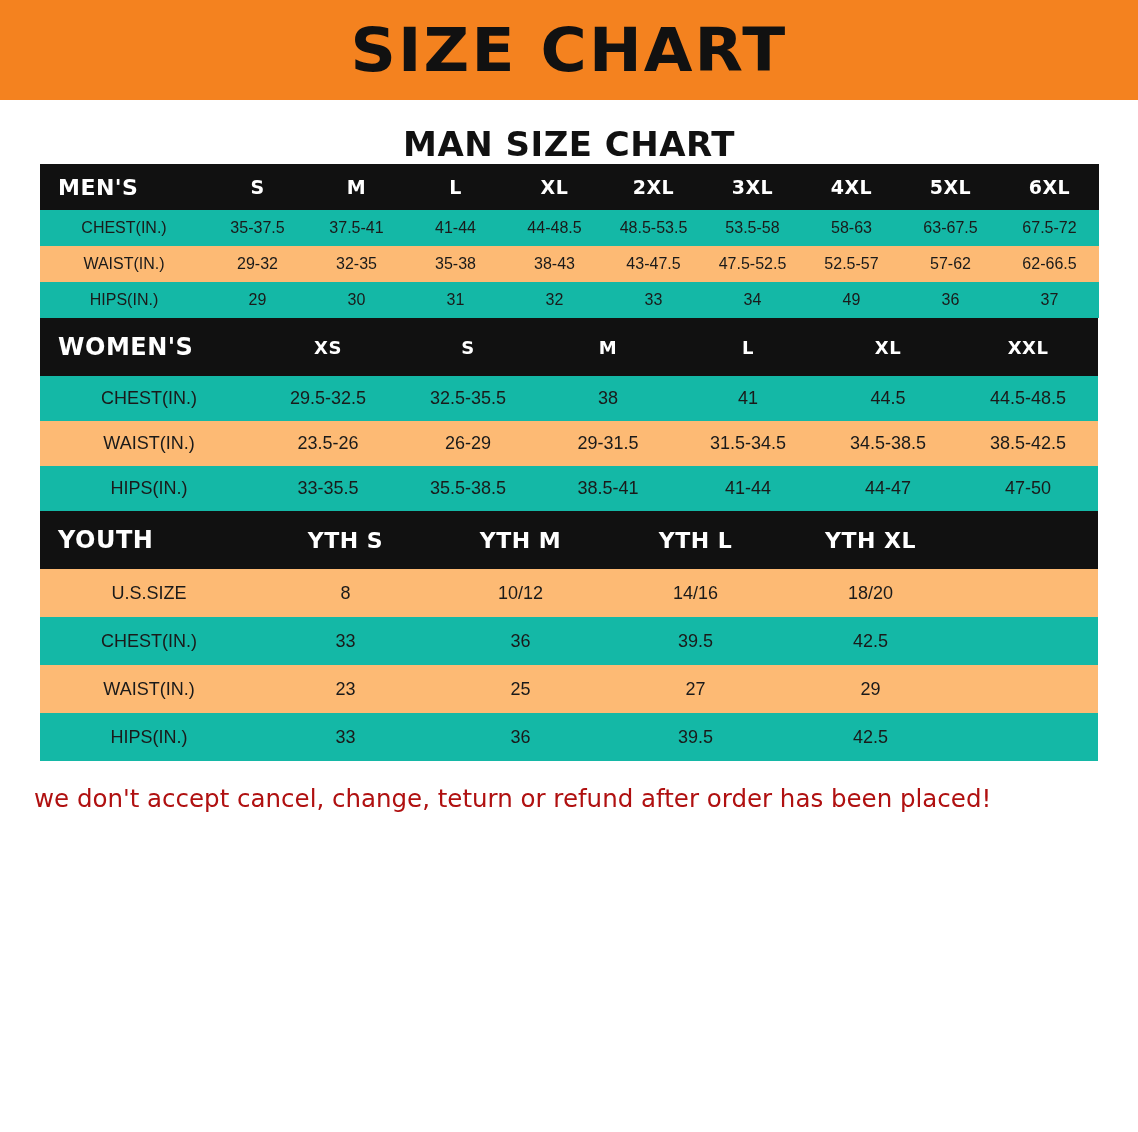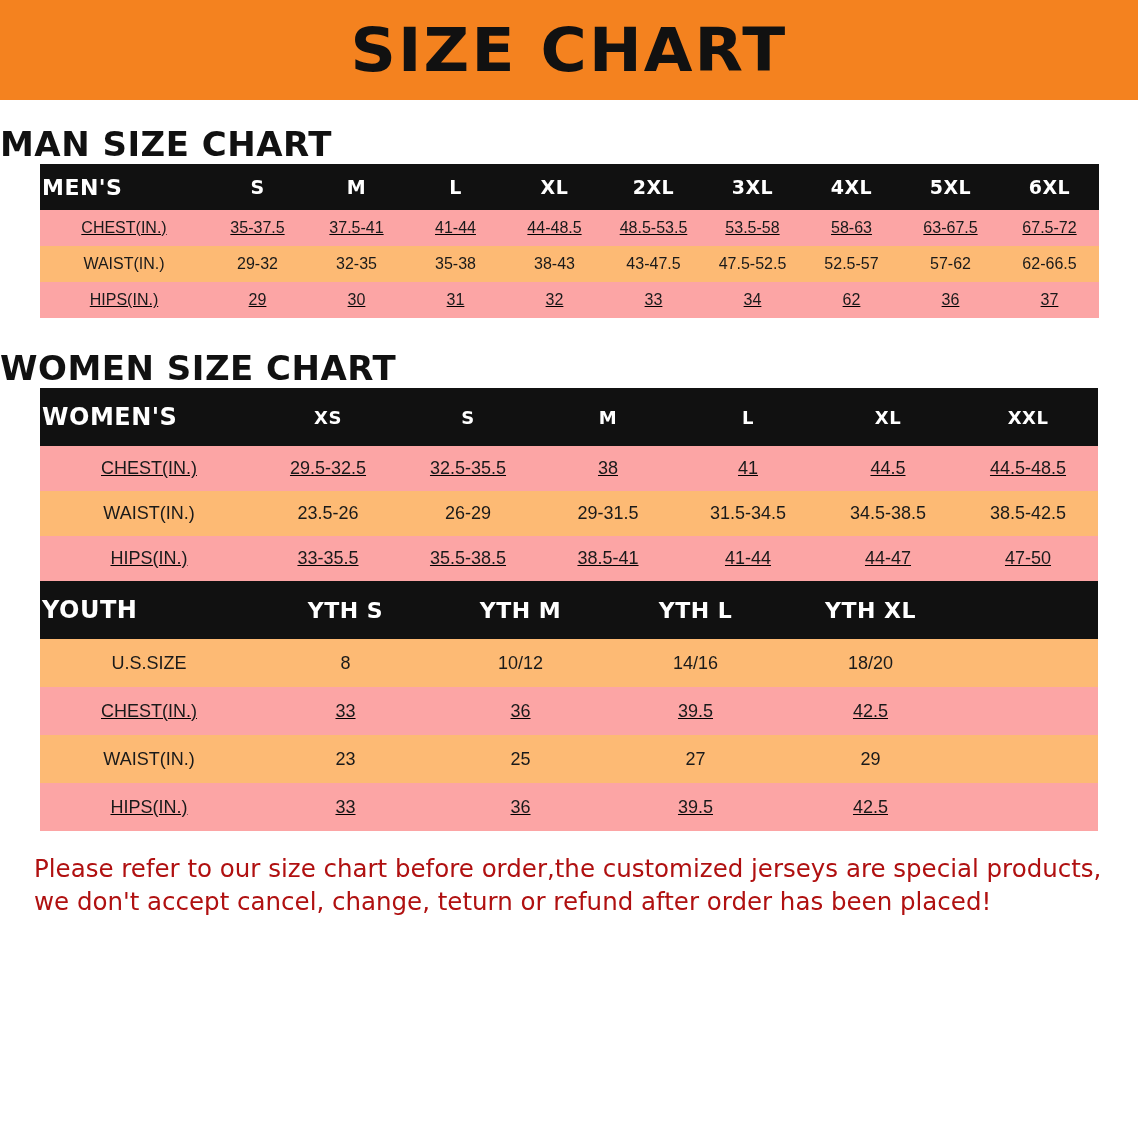--- a/index.html
+++ b/index.html
@@ -33,21 +33,21 @@
     font-weight: bold;
     font-size: 60px;
     letter-spacing: 2px;
     color: #111111;
     line-height: 1;
     transform: scaleX(1.05);
   }
 
   
   .section-title {
-    text-align: left;
+    text-align: center;
     font-family: "DejaVu Sans", sans-serif;
     font-weight: bold;
     font-size: 34px;
     color: #111111;
     letter-spacing: 0.5px;
   }
   #man-title { margin-top: 24px; }
   #women-title { margin-top: 30px; }
   #youth-title { margin-top: 44px; }
 
@@ -64,34 +64,34 @@
     background: #111111;
     color: #ffffff;
     font-family: "DejaVu Sans", sans-serif;
     font-weight: bold;
     text-align: center;
     font-size: 21px;
     letter-spacing: 0.5px;
   }
   thead th.rowlabel {
     text-align: left;
-    padding-left: 2px;
+    padding-left: 18px;
     font-size: 23px;
   }
   tbody td {
     text-align: center;
     color: #1a1a1a;
     font-size: 17px;
     font-family: "Liberation Sans", sans-serif;
   }
   tbody td.rowlabel {
     text-align: center;
     font-size: 17px;
   }
-  .row-shade-a { background: #fca5a5; text-decoration: underline; }
+  .row-shade-a { background: #14b8a6; }
   .row-shade-b { background: #fdba74; }
 
   
   #man-table thead th { height: 44px; }
   #man-table tbody td { height: 34px; }
   #man-table thead th { font-size: 19px; }
   #man-table thead th.rowlabel { font-size: 22px; }
   #man-table tbody td { font-size: 16px; }
 
   
@@ -178,29 +178,28 @@
           <td>62-66.5</td>
         </tr>
         <tr class="row-shade-a">
           <td class="rowlabel">HIPS(IN.)</td>
           <td>29</td>
           <td>30</td>
           <td>31</td>
           <td>32</td>
           <td>33</td>
           <td>34</td>
-          <td>62</td>
+          <td>49</td>
           <td>36</td>
           <td>37</td>
         </tr>
       </tbody>
     </table>
   </div>
 
-  <div class="section-title" id="women-title">WOMEN SIZE CHART</div>
   <div class="table-wrap">
     <table id="women-table">
       <colgroup>
         <col style="width:218px">
         <col style="width:140px">
           <col style="width:140px">
           <col style="width:140px">
         <col style="width:140px">
           <col style="width:140px">
           <col style="width:140px">
@@ -299,17 +298,16 @@
           <td>36</td>
           <td>39.5</td>
           <td>42.5</td>
           <td></td>
         </tr>
       </tbody>
     </table>
   </div>
 
   <div class="note">
-    <div>Please refer to our size chart before order,the customized jerseys are special products,</div>
     <div>we don't accept cancel, change, teturn or refund after order has been placed!</div>
   </div>
 
 </div>
 
 </body></html>

